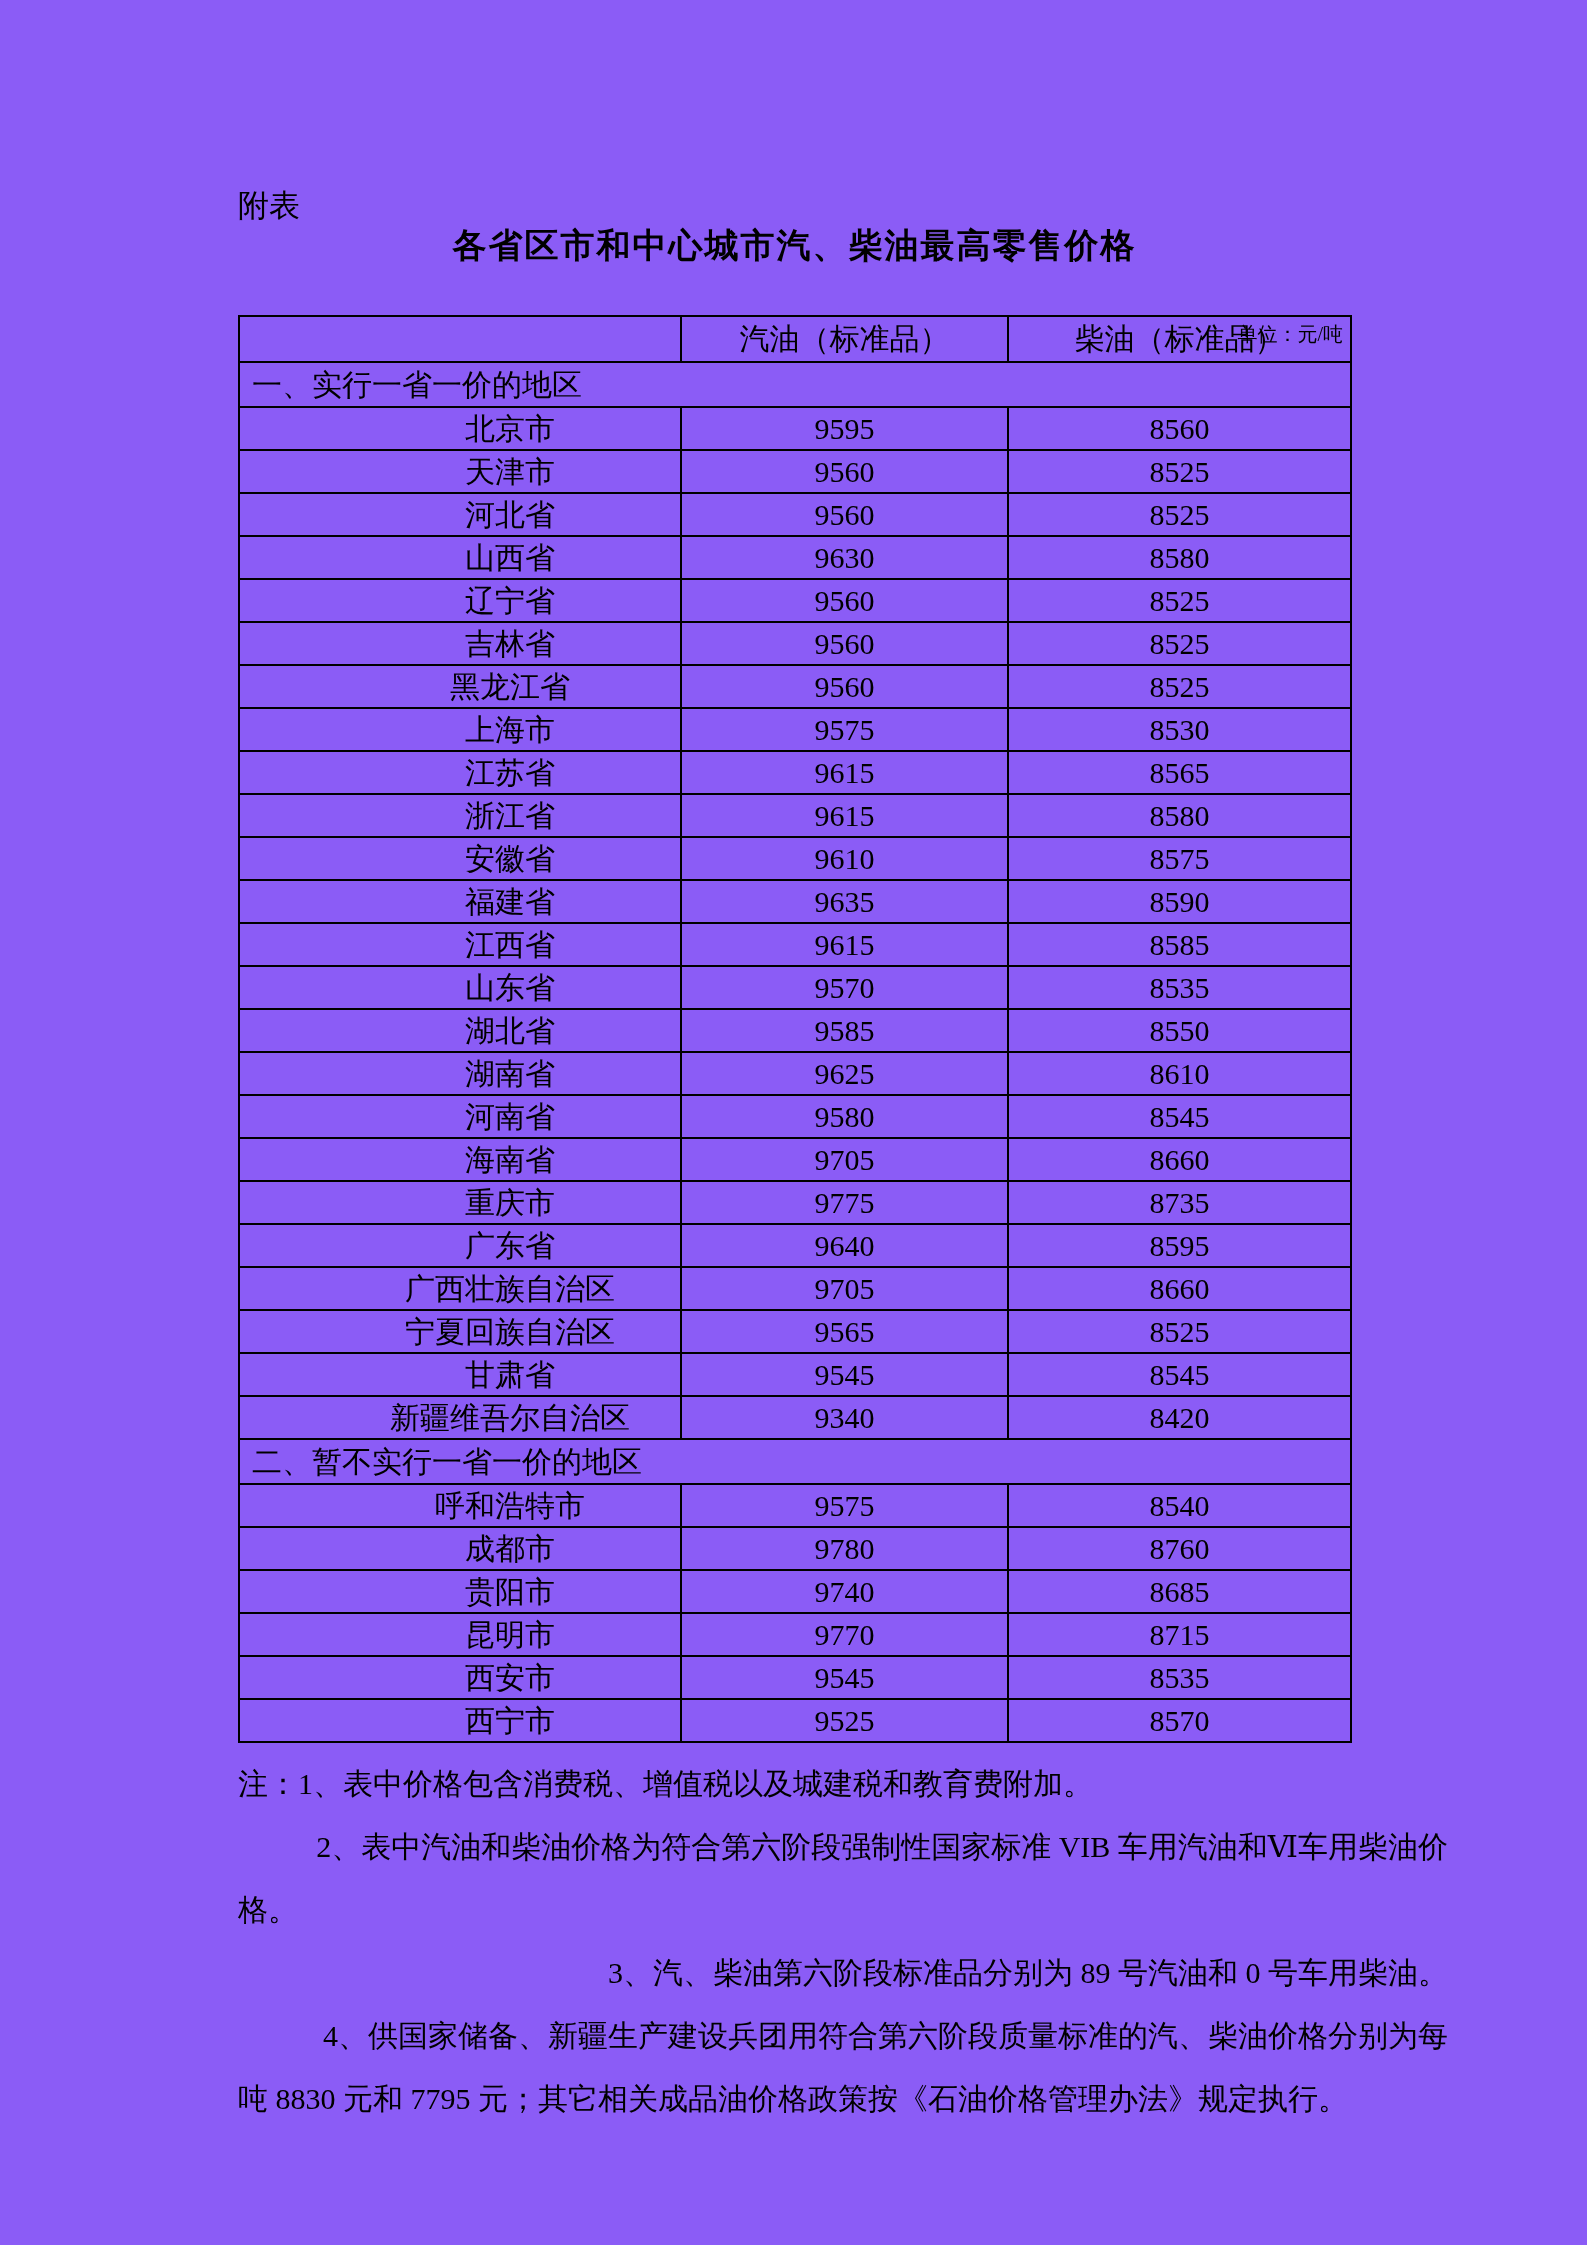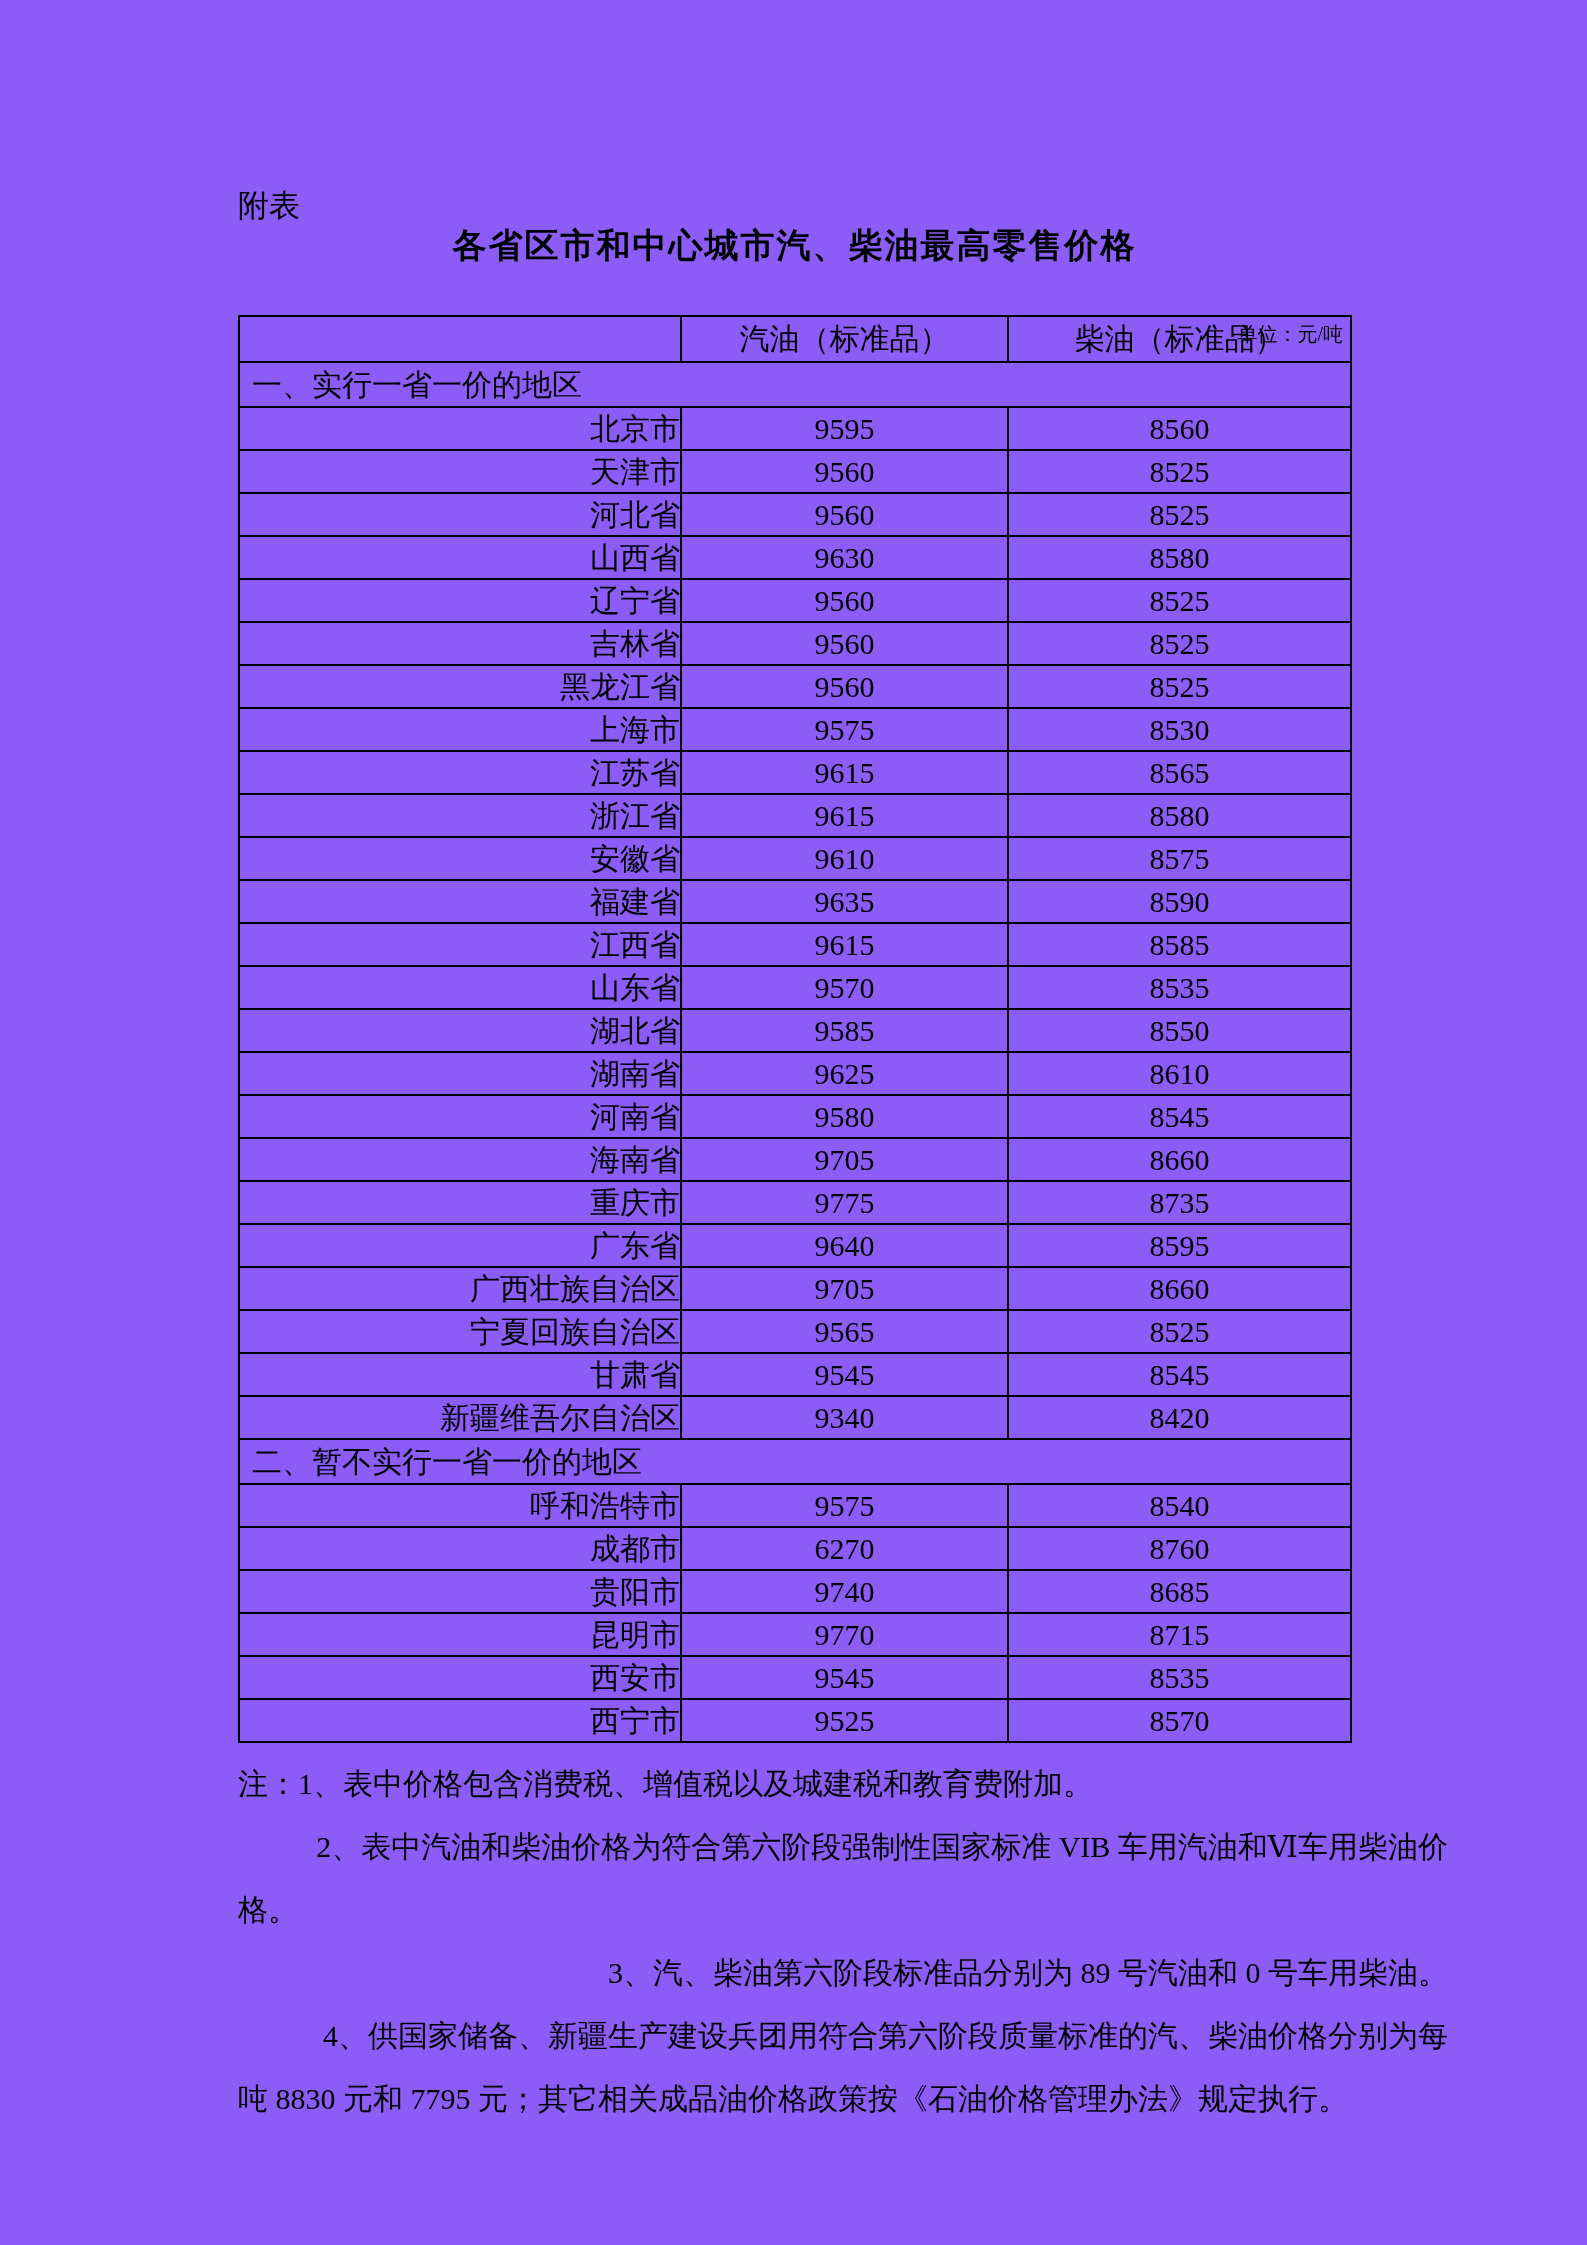--- a/index.html
+++ b/index.html
@@ -62,21 +62,21 @@
     border: 2px solid #000000;
     padding: 0;
     font-weight: normal;
     line-height: 1.05;
     white-space: nowrap;
     overflow: hidden;
     vertical-align: middle;
   }
   .price-table thead th { height: 44px; text-align: center; }
   .price-table td.section-cell { height: 43px; text-align: left; padding-left: 12px; }
-  .price-table td.region { height: 41px; text-align: right; padding-left: 100px; }
+  .price-table td.region { height: 41px; text-align: center; padding-left: 100px; }
   .price-table td.num { height: 41px; text-align: center; }
   .notes {
     position: absolute;
     left: 238px;
     top: 1752px;
     width: 1210px;
     font-size: 30px;
   }
   .note-line {
     height: 63px;
@@ -236,21 +236,21 @@
         <tr>
           <td colspan="3" class="section-cell">二、暂不实行一省一价的地区</td>
         </tr>
         <tr>
           <td class="region">呼和浩特市</td>
           <td class="num">9575</td>
           <td class="num">8540</td>
         </tr>
         <tr>
           <td class="region">成都市</td>
-          <td class="num">6270</td>
+          <td class="num">9780</td>
           <td class="num">8760</td>
         </tr>
         <tr>
           <td class="region">贵阳市</td>
           <td class="num">9740</td>
           <td class="num">8685</td>
         </tr>
         <tr>
           <td class="region">昆明市</td>
           <td class="num">9770</td>

